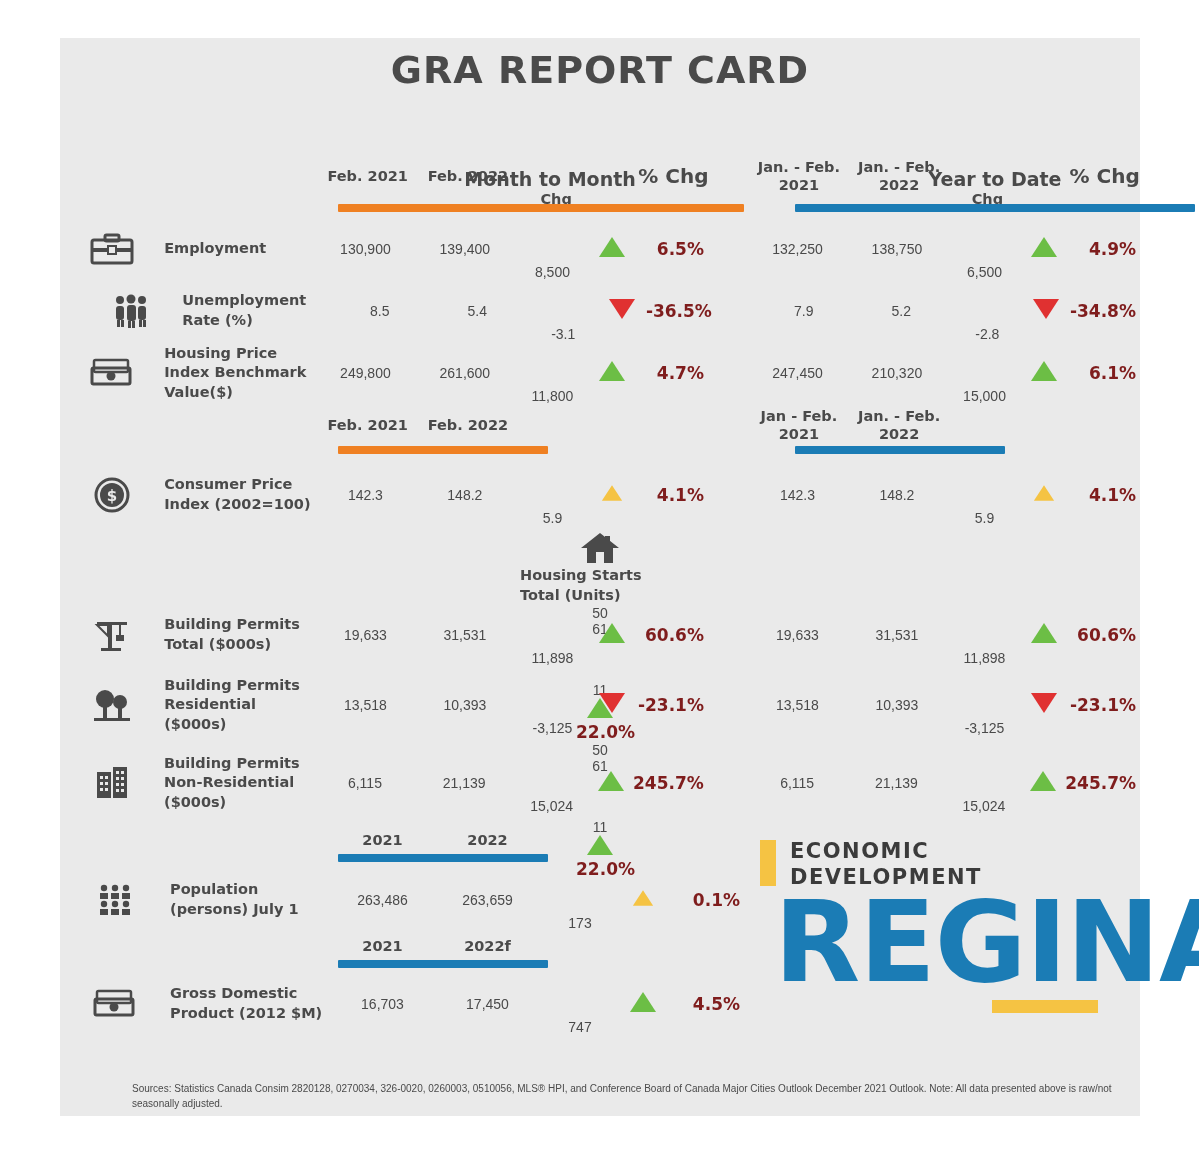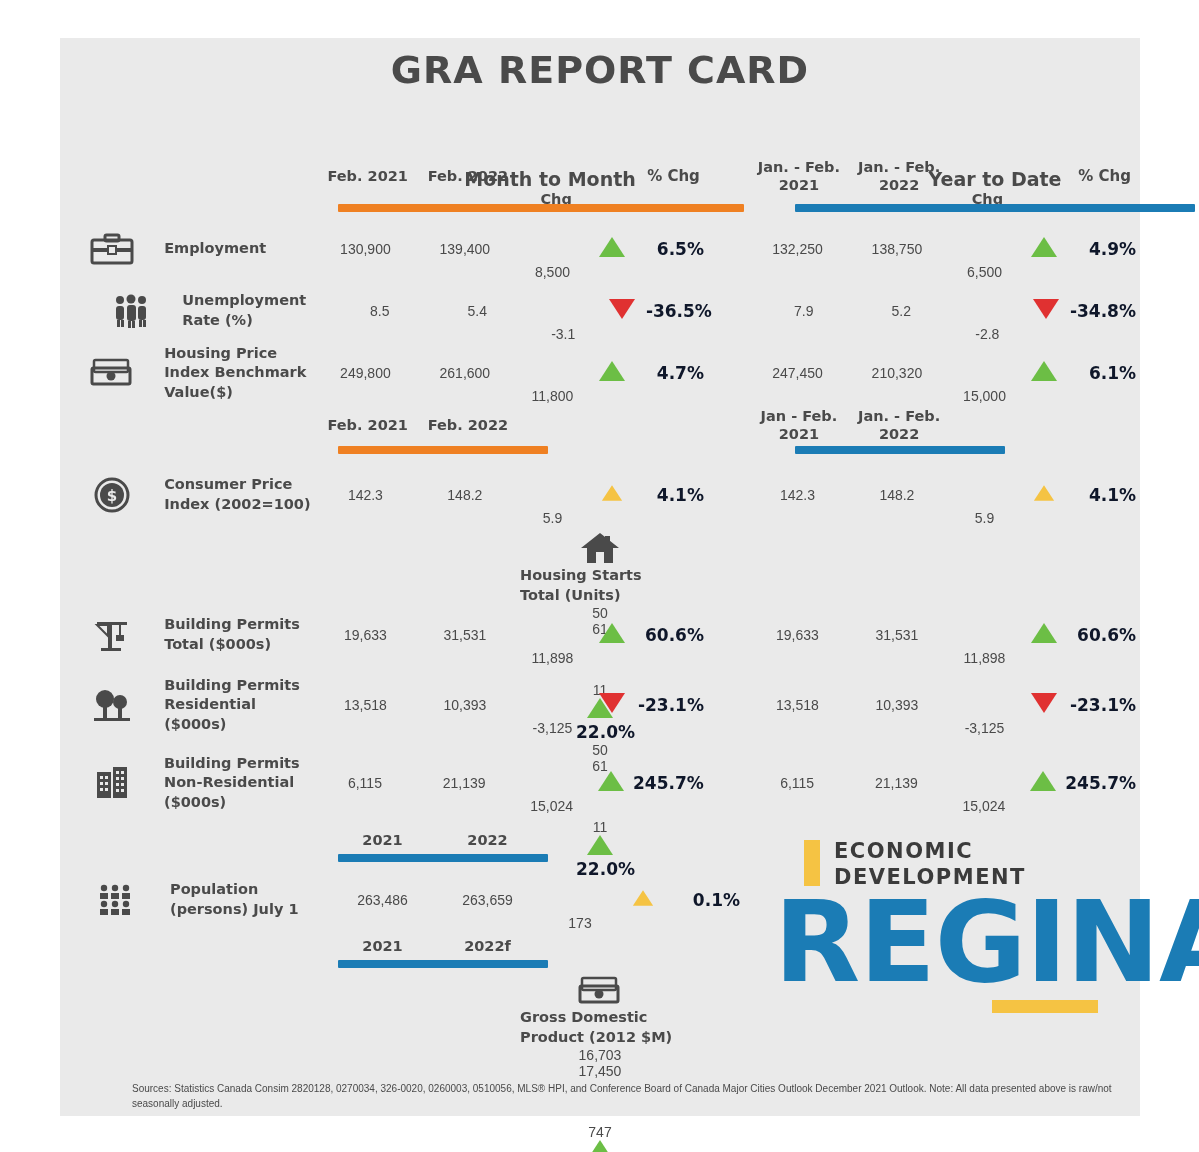--- a/index.html
+++ b/index.html
@@ -38,47 +38,47 @@
   .grp.ytd{left:790px;top:82px;width:290px;text-align:center;}
 
   
   .tbl{position:absolute;left:0;top:110px;width:1080px;}
   .row{position:relative;display:flex;align-items:center;}
   .c-icon{width:110px;display:flex;justify-content:center;align-items:center;}
   .c-label{width:160px;font-size:14.5px;font-weight:bold;color:#4a4a4a;line-height:1.35;font-family:"DejaVu Sans", sans-serif;}
   .c-num{width:105px;text-align:center;font-size:14px;color:#4a4a4a;}
   .c-chg{width:80px;text-align:center;font-size:14px;color:#4a4a4a;margin-top:45px;}
   .c-tri{width:46px;text-align:center;}
-  .c-pct{width:74px;text-align:right;font-size:17px;font-weight:bold;color:#0f172a;padding-right:4px;font-family:"DejaVu Sans", sans-serif;}
+  .c-pct{width:74px;text-align:right;font-size:17px;font-weight:bold;color:#7f1d1d;padding-right:4px;font-family:"DejaVu Sans", sans-serif;}
   .gap{width:42px;}
 
   .hdr .c-num,.hdr .c-chg,.hdr .c-pct{
     font-size:14.5px;font-weight:bold;color:#4a4a4a;
     font-family:"DejaVu Sans", sans-serif;
   }
-  .hdr .c-pct{text-align:center;padding-right:0;font-size:15px;}
+  .hdr .c-pct{text-align:center;padding-right:0;font-size:20px;}
   .hdr .c-num{line-height:1.25;}
 
   .bar-row{position:relative;height:14px;}
   .bar{position:absolute;height:8px;border-radius:1px;}
 
   .tri{display:inline-block;width:0;height:0;}
   .tri.up{border-left:13px solid transparent;border-right:13px solid transparent;border-bottom:20px solid #6cbe45;}
   .tri.down{border-left:13px solid transparent;border-right:13px solid transparent;border-top:20px solid #e03131;}
   .tri.up.amber{border-bottom-color:#f5c343;}
   .tri.sm{transform:scale(.78);}
 
   
   .subhdr{height:42px;}
   .subhdr .c-num{font-size:14.5px;font-weight:bold;font-family:"DejaVu Sans", sans-serif;line-height:1.25;}
 
   
   .logo{position:absolute;left:700px;top:800px;width:380px;}
   .logo .ed{
-    display:flex;align-items:flex-start;margin-left:44px;
+    display:flex;align-items:flex-start;
   }
   .logo .ytab{width:16px;height:46px;background:#f5c343;margin-right:14px;margin-top:2px;}
   .logo .edtext{
     font-size:21px;font-weight:bold;color:#3b3b3b;line-height:1.25;letter-spacing:1.5px;
     font-family:"DejaVu Sans", sans-serif;
   }
   .logo .regina{
     font-size:112px;line-height:.82;font-weight:bold;color:#1b7cb5;letter-spacing:-1px;
     margin-top:6px;margin-left:14px;
     font-family:"DejaVu Sans", sans-serif;
@@ -398,21 +398,21 @@
       <div class="c-num">2022f</div>
       <div class="c-chg"></div>
       <div class="c-tri"></div>
       <div class="c-pct"></div>
     </div>
 
     <div class="bar-row">
       <div class="bar" style="left:278px;width:210px;background:#1b7cb5;"></div>
     </div>
 
-    <div class="row" style="height:60px;flex-direction:column;">
+    <div class="row" style="height:60px;">
       <div class="c-icon">
         <svg width="48" height="34" viewBox="0 0 48 34">
             <rect x="6" y="4" width="34" height="12" rx="1.5" fill="none" stroke="#4a4a4a" stroke-width="2.5"></rect>
             <rect x="4" y="12" width="38" height="16" rx="1.5" fill="none" stroke="#4a4a4a" stroke-width="3"></rect>
             <circle cx="23" cy="20" r="4.5" fill="#4a4a4a"></circle>
           </svg>
       </div>
       <div class="c-label">Gross Domestic Product (2012 $M)</div>
       <div class="c-num">16,703</div>
       <div class="c-num">17,450</div>

